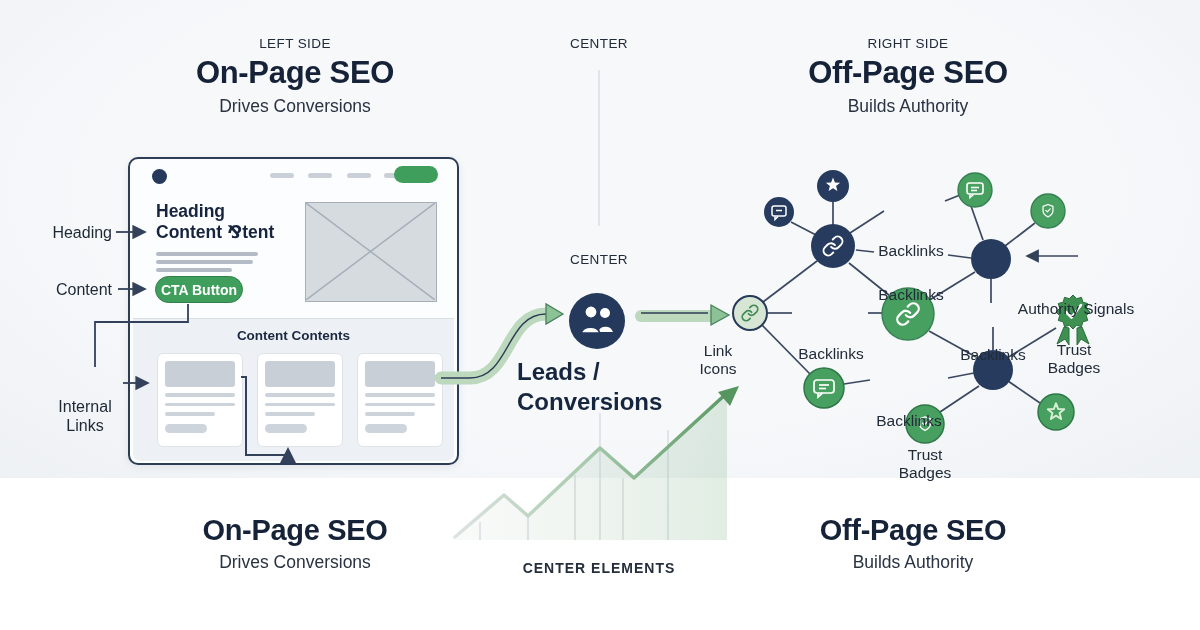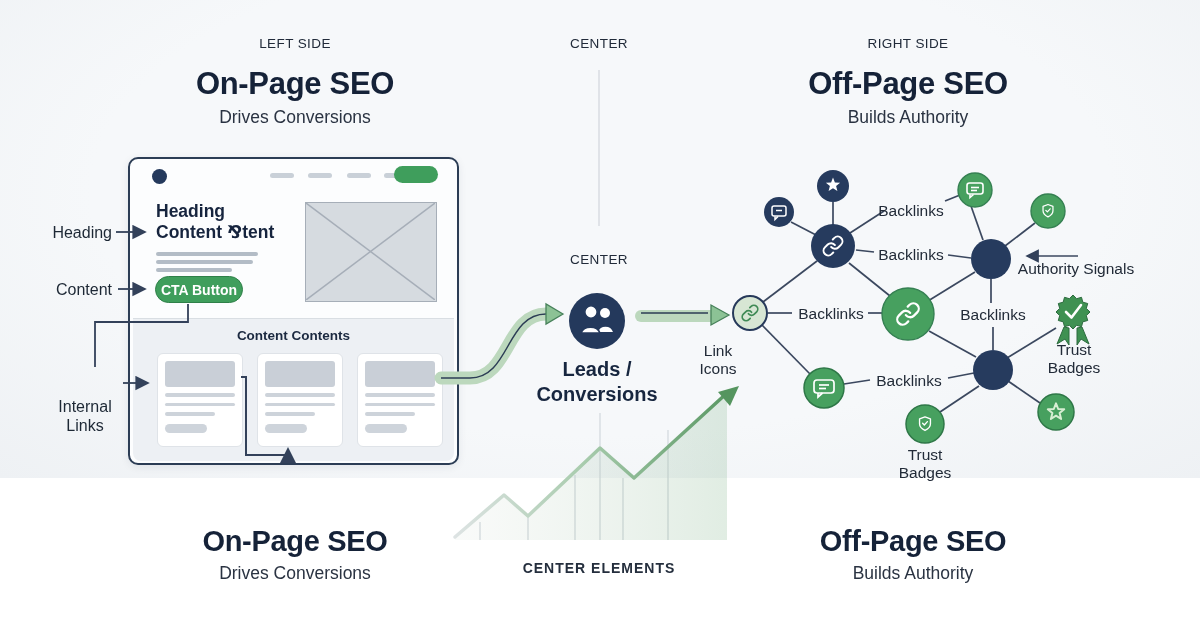--- a/index.html
+++ b/index.html
@@ -1,25 +1,25 @@
 <!DOCTYPE html>
 <html><head>
 <meta charset="utf-8">
 <style>
   html,body{margin:0;padding:0;}
   body{width:1200px;height:630px;overflow:hidden;
        font-family:"Liberation Sans","DejaVu Sans",sans-serif;}
   .stage{position:relative;width:1200px;height:478px;
          background:radial-gradient(ellipse at 50% 40%, #f6f8fa 60%, #eef1f4 100%);}
-  .cx{transform:translateX(-50%);}
+  .cx{transform:translateX(-50%);margin-top:40px;}
 
   
   .hdr{position:absolute;text-align:center;color:#152238;}
   .eyebrow{font-size:13.5px;font-weight:500;letter-spacing:.4px;color:#212b3a;}
-  .bigtitle{font-size:31px;font-weight:800;color:#152238;margin-top:15px;letter-spacing:-.3px;}
+  .bigtitle{font-size:31px;font-weight:800;color:#152238;margin-top:4px;letter-spacing:-.3px;}
   .subtitle{font-size:17.5px;color:#2a3342;margin-top:5px;}
 
   
   .browser{position:absolute;left:128px;top:157px;width:331px;height:308px;
            background:#fcfdfe;border:2px solid #2c3d55;border-radius:10px;
            box-shadow:0 2px 8px rgba(30,40,60,.08);z-index:1;box-sizing:border-box;}
   .dot{position:absolute;left:22px;top:10px;width:15px;height:15px;border-radius:50%;background:#24395c;}
   .navdash{position:absolute;top:14px;height:5px;width:24px;border-radius:3px;background:#c9d0d8;}
   .navpill{position:absolute;left:264px;top:7px;width:44px;height:17px;border-radius:9px;background:#3f9e5c;}
   .wf-heading{position:absolute;left:26px;top:42px;font-size:17.5px;font-weight:800;
@@ -41,22 +41,22 @@
   .card .pill{width:42px;height:9px;background:#ced4db;border-radius:5px;margin-top:8px;}
 
   
   .overlay{position:absolute;left:0;top:0;z-index:2;pointer-events:none;}
 
   
   .callout{position:absolute;font-size:16px;color:#1d2835;font-weight:500;line-height:1.2;z-index:3;}
   .netlabel{position:absolute;font-size:15.5px;font-weight:500;color:#222b38;
             text-align:center;line-height:1.18;z-index:3;}
   .nowrap{white-space:nowrap;}
-  .caption{position:absolute;left:517px;top:357px;width:160px;text-align:center;
-           font-size:20px;font-weight:800;color:#17263f;line-height:1.25;z-index:3;}
+  .caption{position:absolute;left:517px;top:357px;width:160px;text-align:left;
+           font-size:24px;font-weight:800;color:#17263f;line-height:1.25;z-index:3;}
   .midcenter{position:absolute;left:529px;top:250px;width:140px;text-align:center;z-index:3;}
   .extra{position:absolute;left:489px;top:560px;width:220px;text-align:center;
          font-size:14px;font-weight:700;letter-spacing:1px;color:#242e3d;z-index:3;}
 </style>
 </head>
 <body>
 
 <div class="stage">
 
   <div class="hdr" style="left:95px;top:36px;width:400px;">

